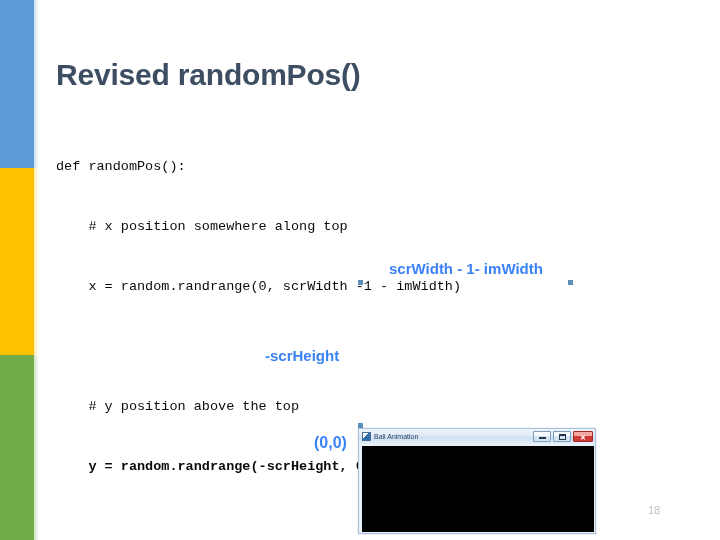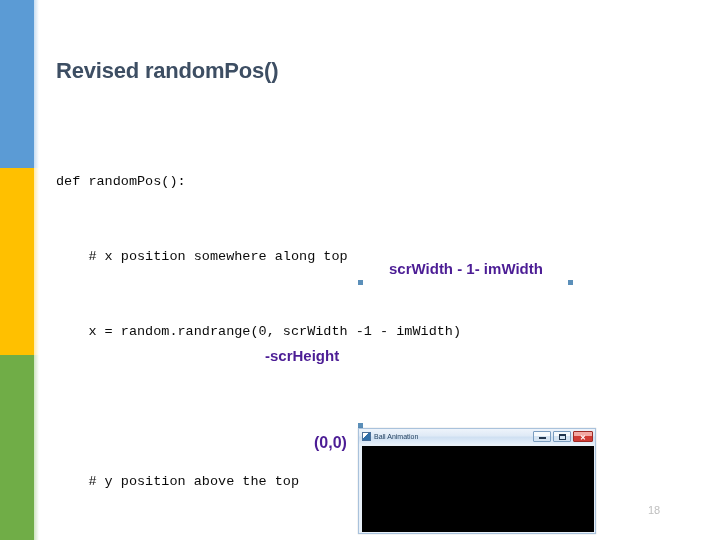--- a/index.html
+++ b/index.html
@@ -42,46 +42,46 @@
 
   #railfade-blue   { top: 0px;   height: 168px; }
   #railfade-yellow { top: 168px; height: 187px; }
   #railfade-green  { top: 355px; height: 185px; }
 
   
   #page-title {
     position: absolute;
     left: 56px;
     top: 58px;
-    font-size: 22px;
+    font-size: 30px;
     font-weight: bold;
     color: #3d4e63;
     letter-spacing: -0.2px;
     white-space: nowrap;
   }
 
   
   #code-block {
     position: absolute;
     left: 56px;
     top: 117px;
     font-family: "Liberation Mono", "DejaVu Sans Mono", monospace;
     font-size: 13.5px;
     line-height: 20px;
     color: #0b0b0b;
     white-space: pre;
   }
-  .code-line { white-space: pre; margin-top: 15px; }
+  .code-line { white-space: pre; }
   .code-line.bold { font-weight: bold; }
   .code-line.blank { height: 20px; }
 
   
   .annot {
     position: absolute;
-    color: #4c1d95;
+    color: #3b82f6;
     font-size: 15px;
     font-weight: bold;
     white-space: nowrap;
     line-height: 21px;
   }
   #annot-scrwidth { left: 389px; top: 258px; }
   #annot-scrheight { left: 265px; top: 345px; }
   #annot-origin   { left: 314px; top: 432px; font-size: 16px; }
   #annot-area {
     left: 406px;

